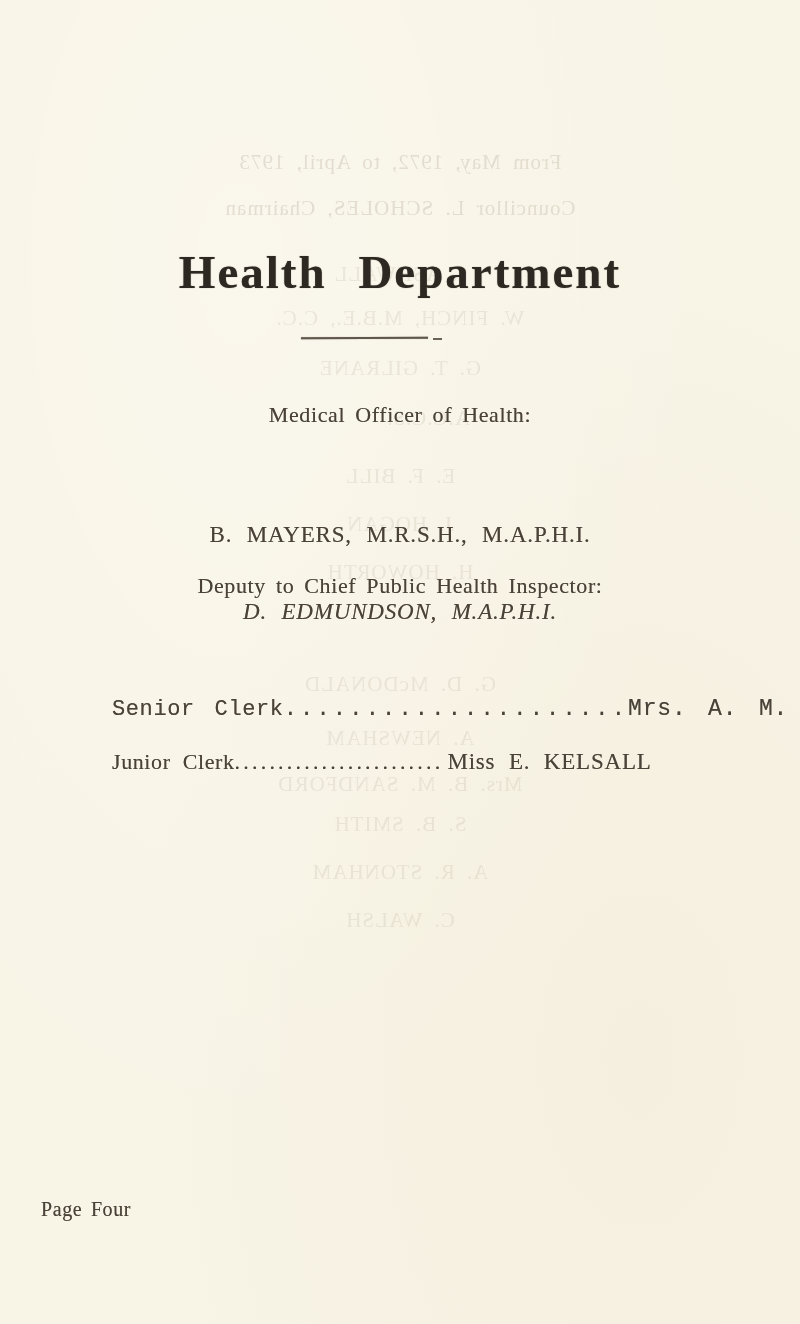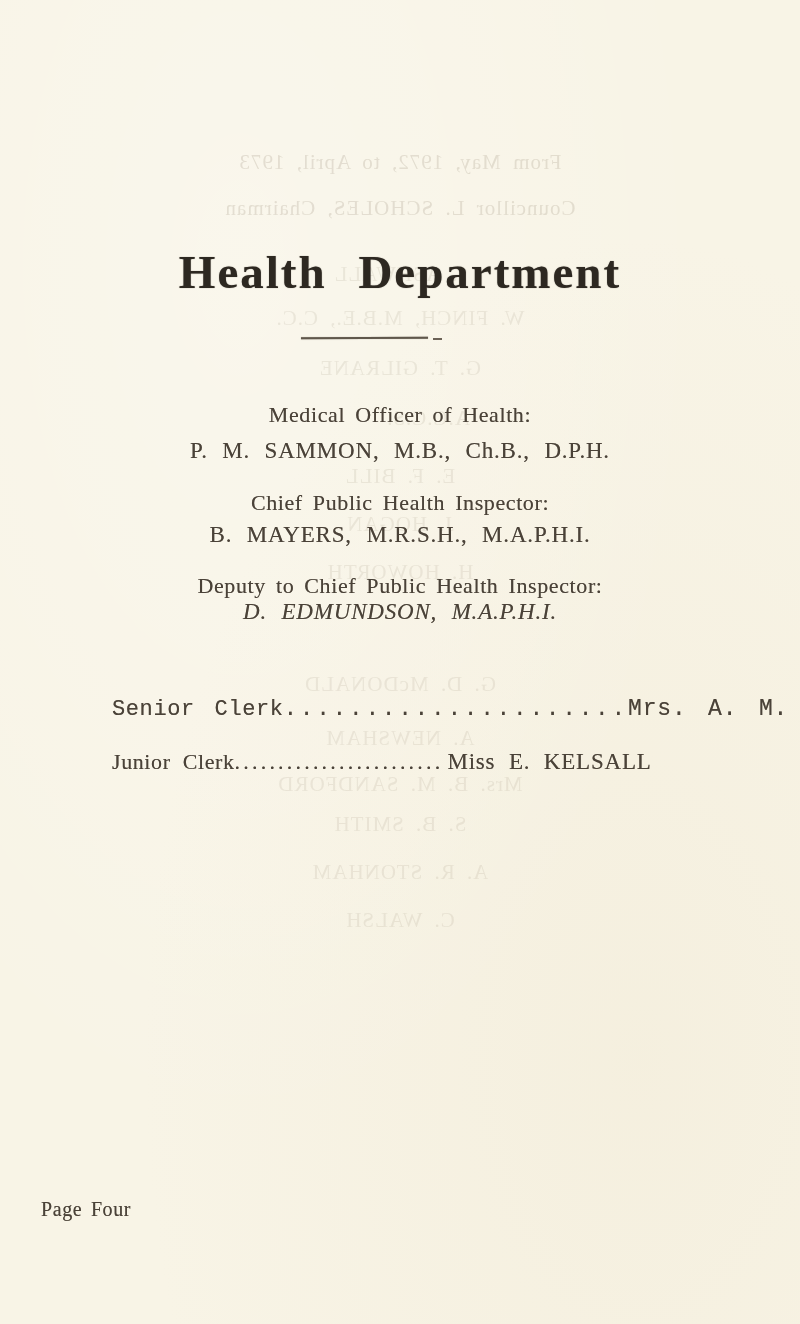--- a/index.html
+++ b/index.html
@@ -157,23 +157,21 @@
   </div>
 
   <div class="content">
 
     <h1 class="doc-title">Health Department</h1>
 
     <div class="title-rule"></div>
     <div class="title-rule-dash"></div>
 
     <div class="center-line role-line" style="top:402px;">Medical Officer of Health:</div>
-    <div class="center-line name-line" style="top:438px;">P. M. SAMMON, M.B., Ch.B., D.P.H.</div>
 
-    <div class="center-line role-line" style="top:490px;">Chief Public Health Inspector:</div>
     <div class="center-line name-line" style="top:522px;">B. MAYERS, M.R.S.H., M.A.P.H.I.</div>
 
     <div class="center-line role-line" style="top:573px;">Deputy to Chief Public Health Inspector:</div>
     <div class="center-line name-line" style="top:599px;font-style:italic;">D. EDMUNDSON, M.A.P.H.I.</div>
 
     <div class="clerk-row" style="top:719px;margin-top:30px;">
       <span class="clerk-role">Junior Clerk</span><span class="clerk-dots">........................</span><span class="clerk-name">Miss E. KELSALL</span>
     </div>
     <div class="clerk-row" style="top:696px;font-family:Liberation Mono, monospace;">
       <span class="clerk-role">Senior Clerk</span><span class="clerk-dots">.....................</span><span class="clerk-name" style="margin-left:0;">Mrs. A. M. BURNETT</span>

